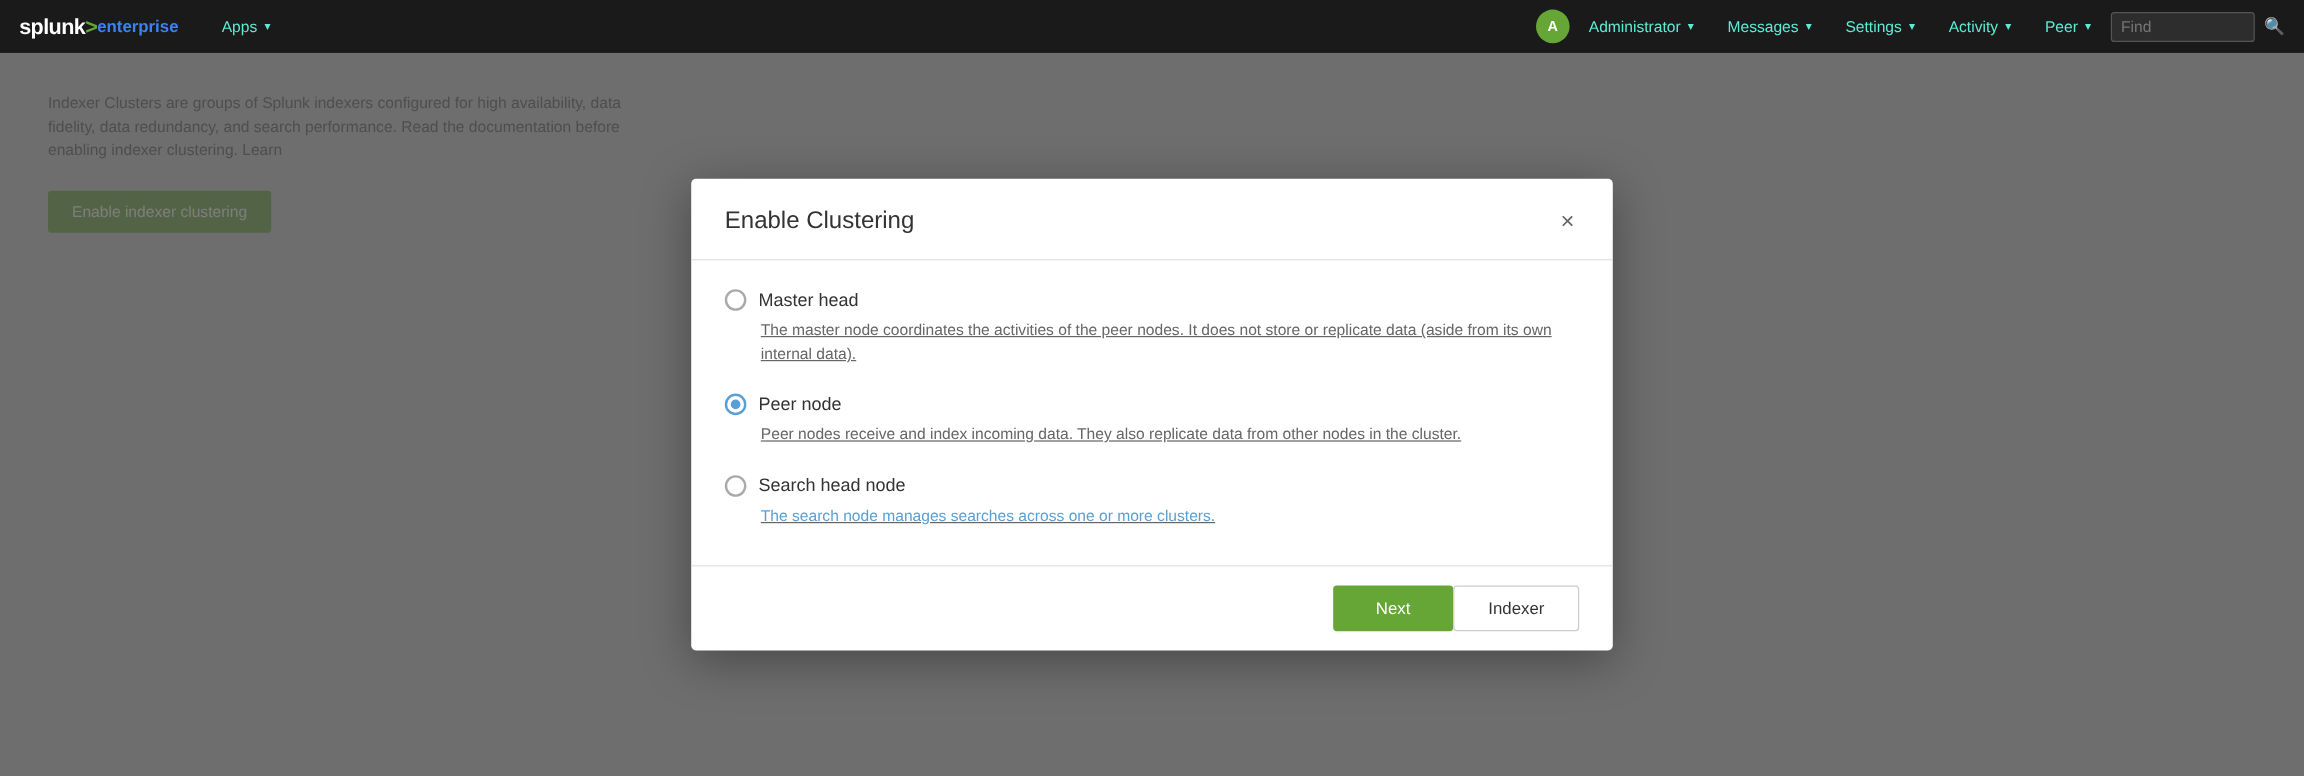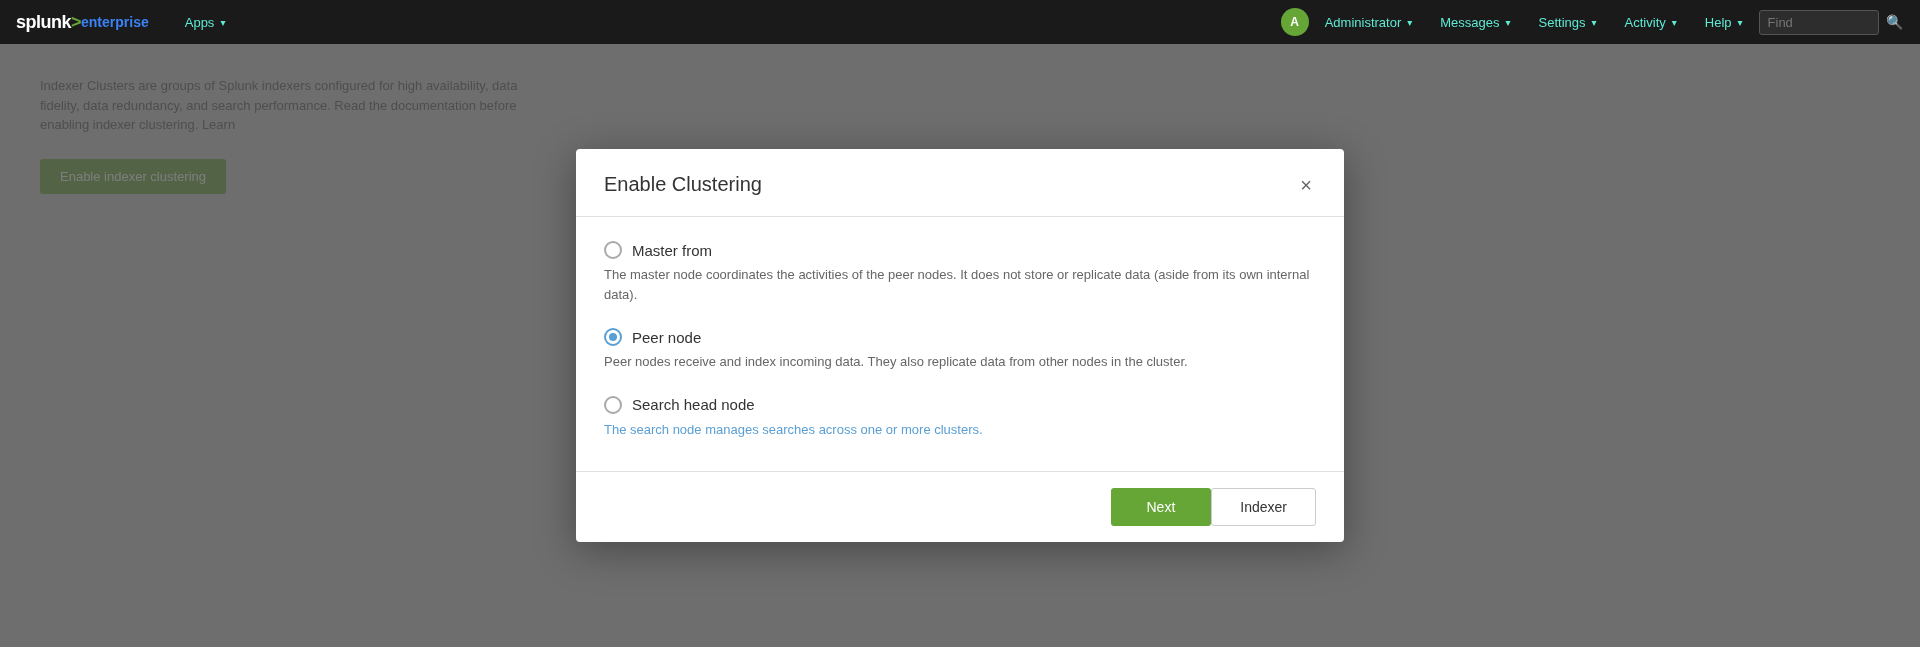--- a/index.html
+++ b/index.html
@@ -179,20 +179,22 @@
     }
     .radio-label span.label-text {
       font-size: 15px;
       color: #333;
       font-weight: 500;
     }
     .radio-desc {
       font-size: 13px;
       color: #666;
       line-height: 1.5;
+      margin-left: 30px;
+      text-decoration: underline;
     }
 
     
     .custom-radio {
       width: 18px;
       height: 18px;
       border-radius: 50%;
       border: 2px solid #aaa;
       background: #fff;
       display: inline-flex;
@@ -266,21 +268,21 @@
     </div>
     <div class="topnav-item">
       <span>Settings</span>
       <span class="caret">▾</span>
     </div>
     <div class="topnav-item">
       <span>Activity</span>
       <span class="caret">▾</span>
     </div>
     <div class="topnav-item">
-      <span>Help</span>
+      <span>Peer</span>
       <span class="caret">▾</span>
     </div>
     <input class="topnav-search" type="text" placeholder="Find" style="">
     <span style="color:#aaa;font-size:14px;margin-left:4px;">🔍</span>
   </div>
 </nav>
 
 <div class="page-bg">
   <div class="page-content">
     <p class="page-desc">Indexer Clusters are groups of Splunk indexers configured for high availability, data fidelity, data redundancy, and search performance. Read the documentation before enabling indexer clustering. Learn</p>
@@ -293,21 +295,21 @@
     <div class="modal-header">
       <h2 class="modal-title">Enable Clustering</h2>
       <button class="modal-close">×</button>
     </div>
 
     <div class="modal-body">
 
       <div class="radio-option">
         <label class="radio-label">
           <div class="custom-radio"></div>
-          <span class="label-text">Master from</span>
+          <span class="label-text">Master head</span>
         </label>
         <p class="radio-desc">The master node coordinates the activities of the peer nodes. It does not store or replicate data (aside from its own internal data).</p>
       </div>
 
       <div class="radio-option">
         <label class="radio-label">
           <div class="custom-radio checked"></div>
           <span class="label-text">Peer node</span>
         </label>
         <p class="radio-desc">Peer nodes receive and index incoming data. They also replicate data from other nodes in the cluster.</p>

